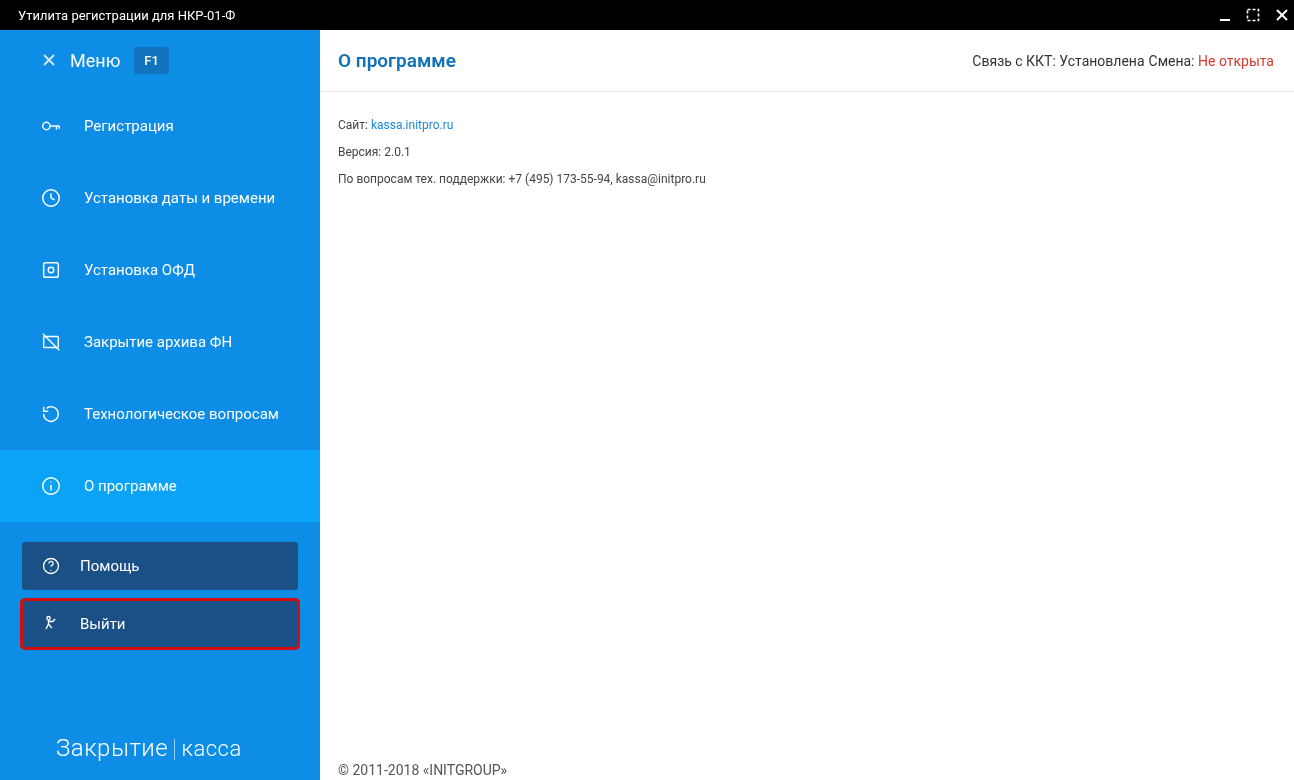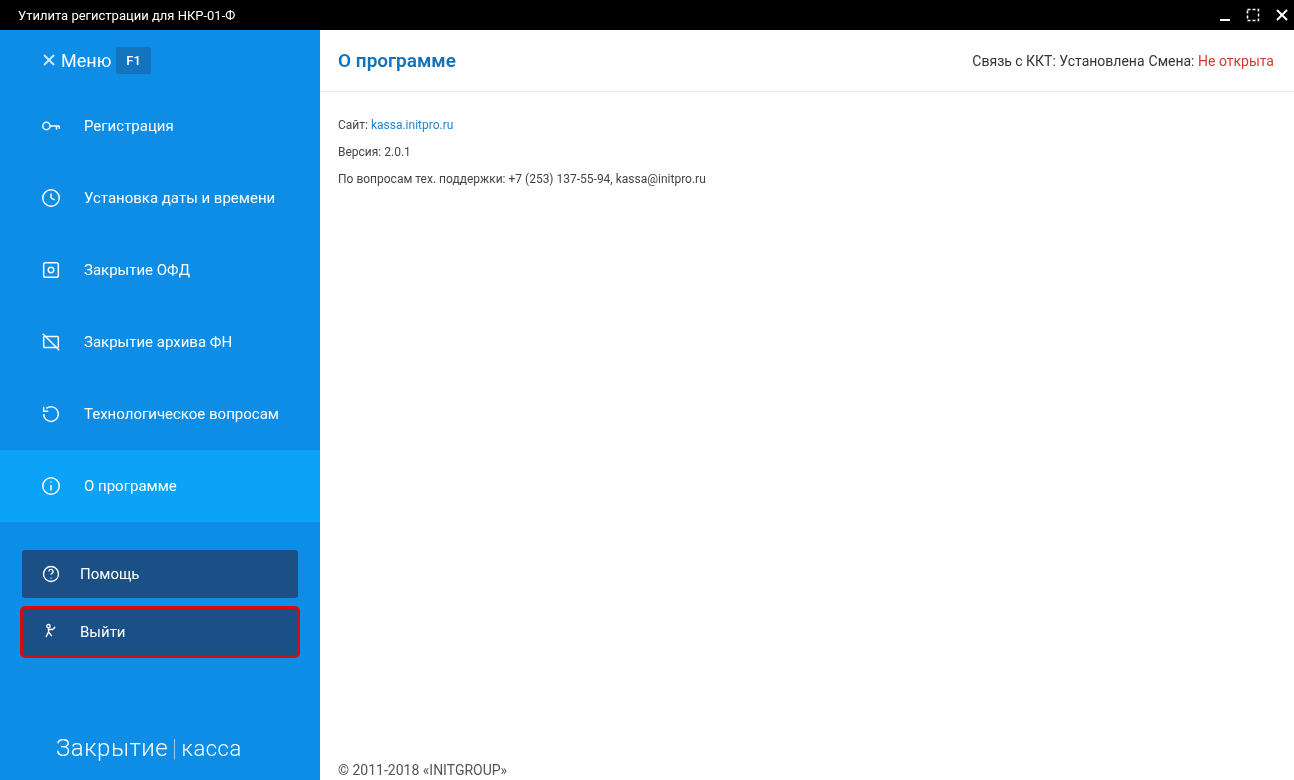--- a/index.html
+++ b/index.html
@@ -28,21 +28,21 @@
       background: #0d8de5;
       display: flex;
       flex-direction: column;
       color: #fff;
     }
     .menu-header {
       height: 60px;
       display: flex;
       align-items: center;
       padding-left: 42px;
-      gap: 5px;
+      gap: 14px;
       font-size: 18px;
     }
     .menu-header .x-icon { font-size: 18px; color: #cfe8fb; }
     .f1-badge {
       background: #1274be;
       color: #fff;
       font-size: 13px;
       padding: 6px 10px;
       border-radius: 2px;
       font-weight: 500;
@@ -62,21 +62,21 @@
       width: 22px;
       height: 22px;
       display: flex;
       align-items: center;
       justify-content: center;
       flex-shrink: 0;
     }
     .nav-icon svg { stroke: #fff; fill: none; stroke-width: 1.6; }
     .bottom-buttons {
       padding: 0 22px;
-      margin-top: 28px;
+      margin-top: 20px;
     }
     .bottom-btn {
       background: #1b5087;
       height: 48px;
       display: flex;
       align-items: center;
       padding-left: 18px;
       gap: 18px;
       font-size: 15px;
       color: #fff;
@@ -196,21 +196,21 @@
         <span>Установка даты и времени</span>
       </div>
 
       <div class="nav-item">
         <span class="nav-icon">
           <svg viewBox="0 0 24 24" width="22" height="22">
               <rect x="4" y="4" width="16" height="16" rx="2"></rect>
               <circle cx="12" cy="12" r="3"></circle>
             </svg>
         </span>
-        <span>Закрытие ОФД</span>
+        <span>Установка ОФД</span>
       </div>
 
       <div class="nav-item">
         <span class="nav-icon">
           <svg viewBox="0 0 24 24" width="22" height="22">
               <rect x="4" y="6" width="16" height="12" rx="1"></rect>
               <line x1="3" y1="3" x2="21" y2="21"></line>
             </svg>
         </span>
         <span>Закрытие архива ФН</span>
@@ -281,21 +281,21 @@
     </div>
 
     <div class="content-body">
       <div class="row">
         <span>Сайт: </span><span class="link">kassa.initpro.ru</span>
       </div>
       <div class="row">
         <span>Версия: </span><span>2.0.1</span>
       </div>
       <div class="row">
-        <span>По вопросам тех. поддержки: </span><span>+7 (253) 137-55-94, kassa@initpro.ru</span>
+        <span>По вопросам тех. поддержки: </span><span>+7 (495) 173-55-94, kassa@initpro.ru</span>
       </div>
     </div>
 
     <div class="content-footer">
       <span>© 2011-2018 «INITGROUP»</span>
     </div>
   </div>
 </div>
 
 </body></html>

